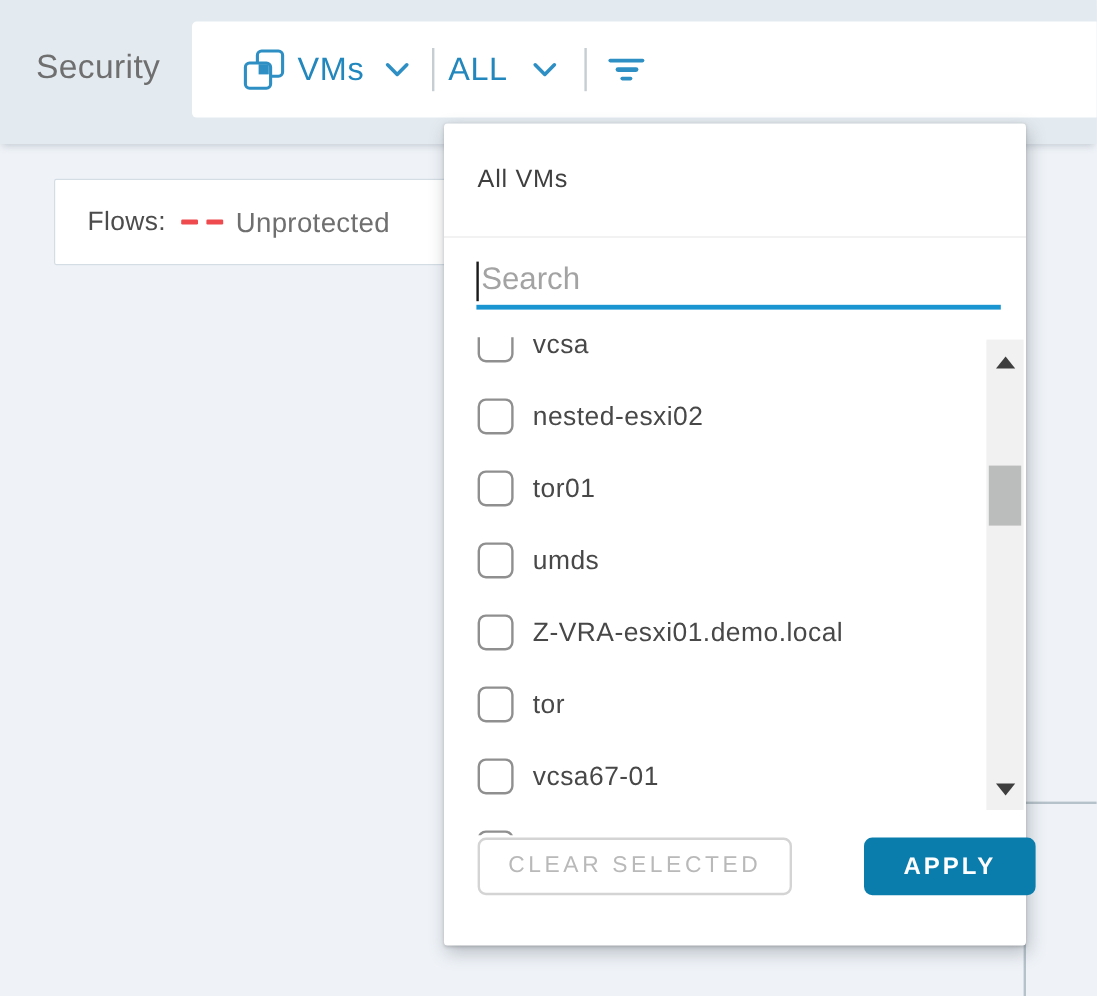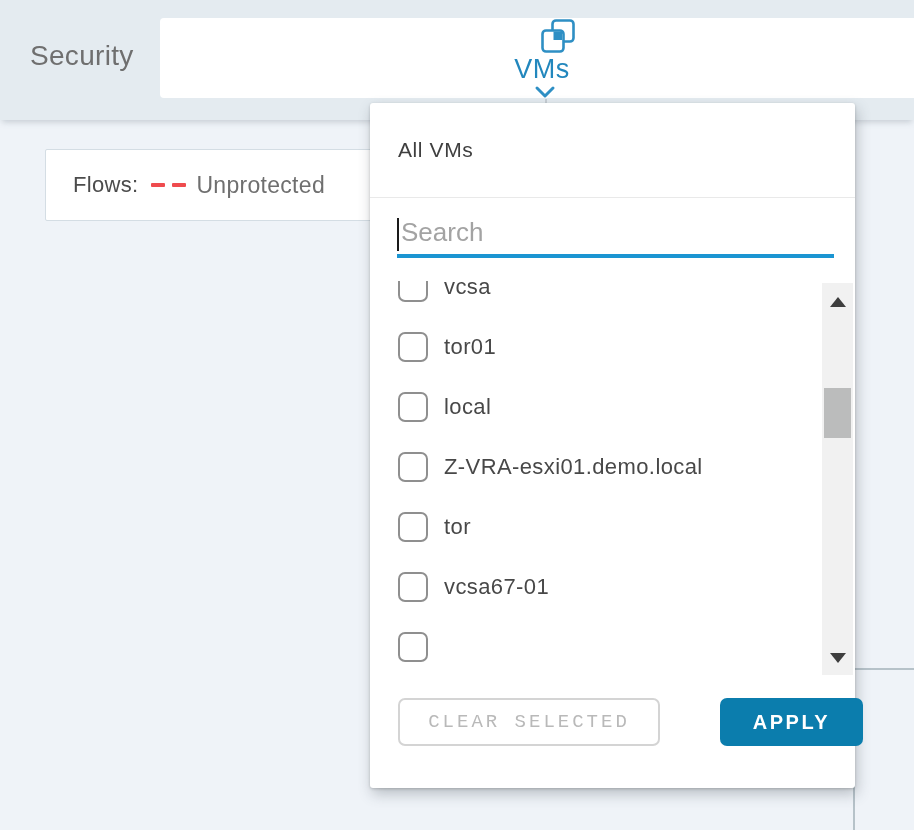--- a/index.html
+++ b/index.html
@@ -19,21 +19,21 @@
     z-index: 2;
     padding-left: 28px;
   }
   .page-title {
     position: absolute; left: 30px; top: 40px;
     font-size: 28px; font-weight: 400; color: #6f6f6f; letter-spacing: .3px;
   }
   .toolbar {
     position: absolute; left: 160px; top: 18px; width: 754px; height: 80px;
     background: #ffffff; border-radius: 4px 0 0 4px;
-    display: flex; align-items: center; flex-direction: column;
+    display: flex; align-items: center;
   }
   .blue-label { font-size: 27px; font-weight: 400; color: #2287bd; letter-spacing: .5px; }
   .vm-icon { margin-left: 42px; width: 36px; height: 36px; flex: none; }
   .vms-label { margin-left: 10px; }
   .chev { margin-left: 16px; width: 22px; height: 14px; flex: none; }
   .chev2 { margin-left: 20px; }
   .tb-divider { margin-left: 18px; width: 2px; height: 36px; background: #c6cdd3; flex: none; }
   .tb-divider2 { margin-left: 22px; }
   .all-label { margin-left: 12px; }
   .filter-icon { margin-left: 18px; width: 30px; height: 19px; flex: none;
@@ -107,21 +107,21 @@
   .sb-up { top: 4px; }
   .sb-down { bottom: 2px; }
   .tri-up { width: 0; height: 0; border-left: 8px solid transparent; border-right: 8px solid transparent; border-bottom: 10px solid #3e3e3e; }
   .tri-down { width: 0; height: 0; border-left: 8px solid transparent; border-right: 8px solid transparent; border-top: 10px solid #3e3e3e; }
   .sb-thumb { position: absolute; left: 2px; top: 105px; width: 27px; height: 50px; background: #bbbcbc; }
 
   
   .clear-btn {
     position: absolute; left: 28px; top: 595px; width: 262px; height: 48px;
     background: #fff; border: 2px solid #d4d4d4; border-radius: 7px;
-    font-family: Liberation Mono, monospace;
+    font-family: Liberation Sans, sans-serif;
     font-size: 19px; font-weight: 400; color: #b9b9b9; letter-spacing: 3px;
     cursor: default;
   }
   .apply-btn {
     position: absolute; left: 317px; top: 595px; width: 143px; height: 48px;
     background: #0b7dad; border: none; border-radius: 7px;
     font-family: "Liberation Sans", sans-serif;
     font-size: 20px; font-weight: 700; color: #ffffff; letter-spacing: 2.5px;
     cursor: pointer;
     margin-left: 33px;
@@ -184,25 +184,29 @@
   </div>
 
   <div class="list-viewport">
     <div class="list-inner">
         <div class="vm-row">
     <span class="checkbox"></span>
     <span class="vm-label">vcsa</span>
   </div>
         <div class="vm-row">
     <span class="checkbox"></span>
+    <span class="vm-label">nested-esxi02</span>
+  </div>
+        <div class="vm-row">
+    <span class="checkbox"></span>
     <span class="vm-label">tor01</span>
   </div>
         <div class="vm-row">
     <span class="checkbox"></span>
-    <span class="vm-label">local</span>
+    <span class="vm-label">umds</span>
   </div>
         <div class="vm-row">
     <span class="checkbox"></span>
     <span class="vm-label">Z-VRA-esxi01.demo.local</span>
   </div>
         <div class="vm-row">
     <span class="checkbox"></span>
     <span class="vm-label">tor</span>
   </div>
         <div class="vm-row">

